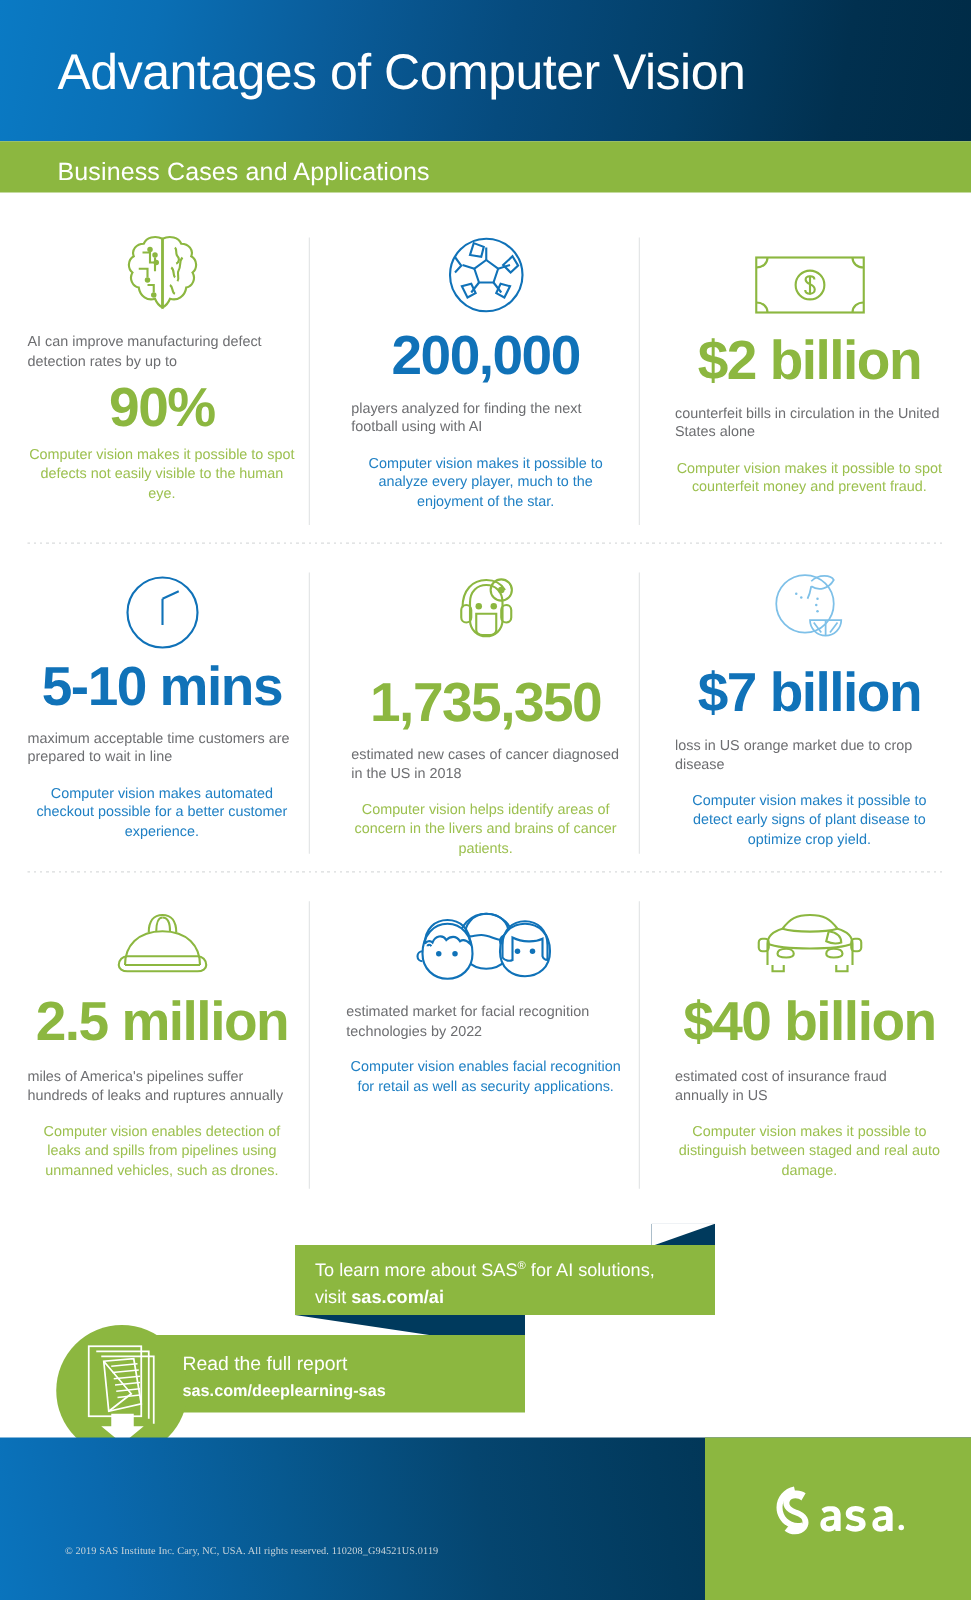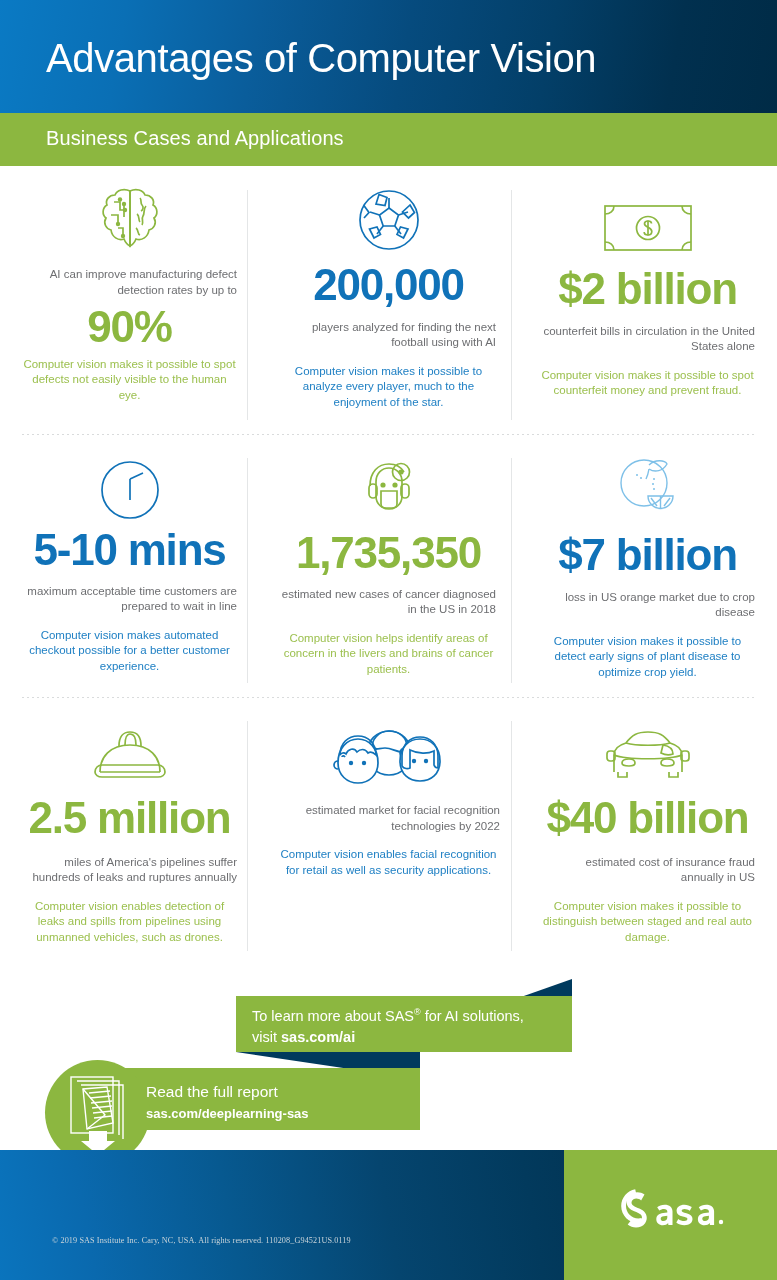--- a/index.html
+++ b/index.html
@@ -15,21 +15,21 @@
   .header {
     position: absolute; left:0; top:0; width:777px; height:113px;
     background: linear-gradient(100deg, #0a7ac4 0%, #0a6fb5 16%, #0a5d9b 33%, #064b7e 52%, #033f68 70%, #01304f 86%, #002b46 100%);
   }
   .header-title {
     position:absolute; left:46px; top:36px;
     color:#ffffff; font-size:40px; font-weight:400; letter-spacing:-0.4px;
     white-space:nowrap;
   }
   .subheader {
-    position:absolute; left:0; top:113px; width:777px; height:53px;
+    position:absolute; left:0; top:113px; width:777px; height:41px;
     background:#8cb740;
   }
   .subheader-title {
     position:absolute; left:46px; top:14px;
     color:#ffffff; font-size:20px; font-weight:400; letter-spacing:0.1px;
     white-space:nowrap;
   }
 
   
   .grid {
@@ -64,21 +64,21 @@
   .icon-wrap.tall { height:78px; }
 
   .stat-num {
     font-size:44px; font-weight:700; letter-spacing:-1.2px;
     line-height:1.04; text-align:center; white-space:nowrap;
   }
   .stat-num.green { color:#8cb740; }
   .stat-num.blue  { color:#1072b8; }
 
   .stat-desc {
-    font-size:11.5px; line-height:1.35; color:#6d6e71; text-align:right;
+    font-size:11.5px; line-height:1.35; color:#6d6e71; text-align:left;
     max-width:215px;
   }
   .stat-note {
     font-size:11.5px; line-height:1.35; text-align:center; max-width:215px;
   }
   .stat-note.green { color:#9cc04f; }
   .stat-note.blue  { color:#2080c4; }
 
   .ribbon1 {
     position:absolute; left:236px; top:996px; width:336px; height:56px;
@@ -255,21 +255,21 @@
             <rect x="13" y="28" width="8" height="14" rx="4"></rect>
             <rect x="45" y="28" width="8" height="14" rx="4"></rect>
             <path d="M20 26 C20 17 26 12 33 12 C40 12 46 17 46 26 L46 40 C46 48 40 53 33 53 C26 53 20 48 20 40 Z"></path>
             <circle cx="27" cy="29" r="2.6" fill="#8cb740" stroke="none"></circle>
             <circle cx="39" cy="29" r="2.6" fill="#8cb740" stroke="none"></circle>
             <path d="M25 35 L41 35 L41 48 C41 50 39 52 36 52 L30 52 C27 52 25 50 25 48 Z"></path>
             <circle cx="45" cy="16" r="8.5"></circle>
             <circle cx="45" cy="16" r="2.6" fill="#8cb740" stroke="none"></circle>
           </svg>
         </div>
-        <div class="stat-num green" style="margin-top:8px;">1,735,350</div>
+        <div class="stat-num green" style="margin-top:18px;">1,735,350</div>
         <div class="stat-desc" style="margin-top:11px;">estimated new cases of cancer diagnosed in the US in 2018</div>
         <div class="stat-note green" style="margin-top:13px;">Computer vision helps identify areas of concern in the livers and brains of cancer patients.</div>
       </div>
 
       <div class="cell">
         <div class="icon-wrap">
           <svg width="70" height="66" viewBox="0 0 70 66" fill="none" stroke="#7ec0e8" stroke-width="1.4">
             <circle cx="31" cy="27" r="23"></circle>
             <path d="M36 9 C42 3 52 4 54 8 C50 15 42 17 36 13"></path>
             <path d="M36 13 C36 13 35 19 33 23"></path>

